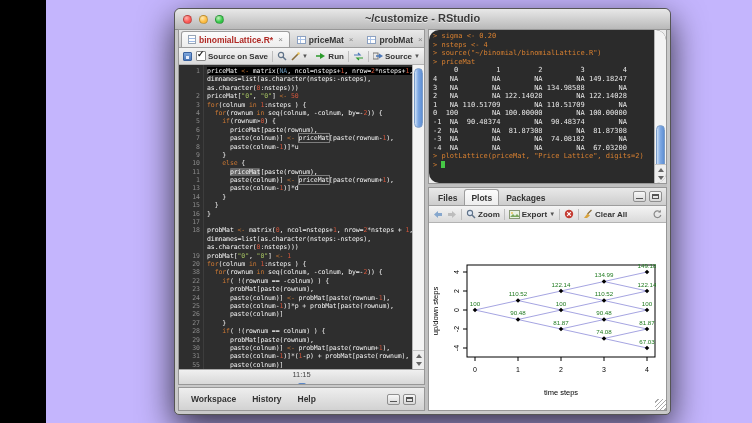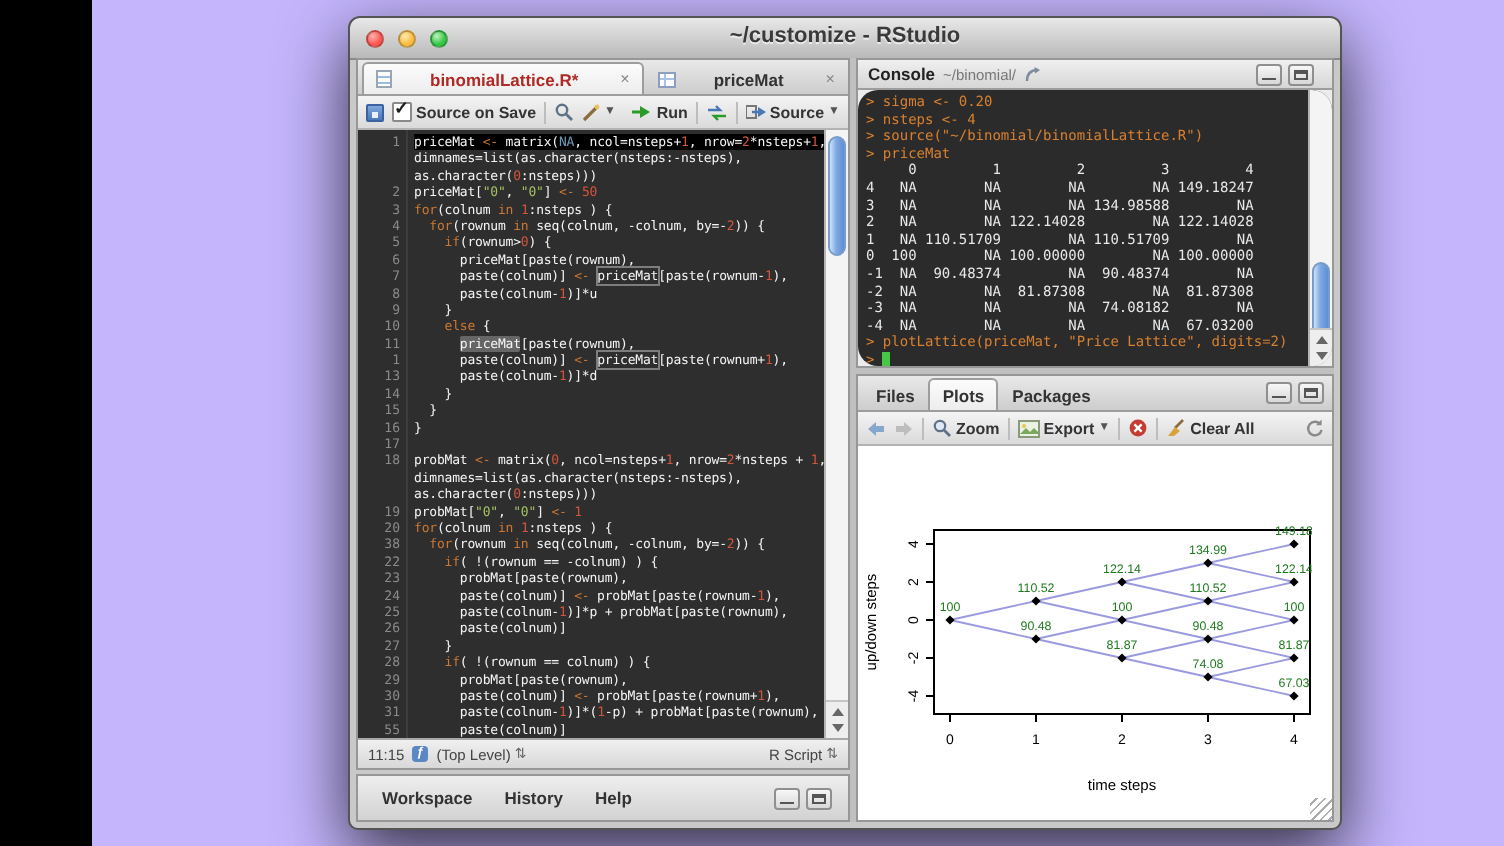--- a/index.html
+++ b/index.html
@@ -20,21 +20,21 @@
          font-weight:bold;color:#3a3a3a;text-shadow:0 1px 0 rgba(255,255,255,.6);}
   
   .content{position:absolute;left:3px;right:3px;top:20px;bottom:3px;display:flex;background:#c9c9c9;}
   .left-col{width:247px;display:flex;flex-direction:column;}
   .vsplit{width:3px;background:#c0c0c0;cursor:col-resize;}
   .right-col{flex:1;display:flex;flex-direction:column;}
   .pane{background:#ececec;border:1px solid #979797;box-sizing:border-box;overflow:hidden;}
   
   .tabbar{height:17px;display:flex;align-items:flex-end;background:linear-gradient(#e9e9e9,#cdcdcd);
           border-bottom:1px solid #9d9d9d;padding-left:2px;}
-  .tab{display:flex;align-items:center;gap:19px;height:15px;padding:0 6px;font-size:8.5px;
+  .tab{display:flex;align-items:center;gap:3px;height:15px;padding:0 6px;font-size:8.5px;
        font-weight:bold;color:#333;border:1px solid transparent;border-bottom:none;border-radius:3px 3px 0 0;}
   .tab.active{background:linear-gradient(#fcfcfc,#ededed);border-color:#9d9d9d;}
   .tab .x{color:#888;font-size:8px;font-weight:normal;margin-left:2px;}
   .tab-red{color:#b02a25;}
   .pane-btns{margin-left:auto;display:flex;gap:3px;align-items:center;padding:0 4px 3px 0;}
   .pbtn{width:11px;height:9px;border:1px solid #8f8f8f;border-radius:2px;
         background:linear-gradient(#f7f7f7,#d8d8d8);position:relative;}
   .pbtn.min::after{content:"";position:absolute;left:2px;right:2px;bottom:2px;height:1px;background:#555;}
   .pbtn.max::after{content:"";position:absolute;left:2px;right:2px;top:2px;bottom:2px;border:1px solid #555;border-top-width:2px;}
   .toolbar{height:16px;display:flex;align-items:center;gap:4px;padding:0 4px;font-size:8px;
@@ -75,21 +75,21 @@
   .mk-outline{outline:1px solid #7d7d7d;outline-offset:0;}
   
   .vscroll{width:11px;background:#f4f4f4;border-left:1px solid #b5b5b5;position:relative;}
   .thumb{position:absolute;left:1px;right:1px;border-radius:5px;border:1px solid #7a9cc9;
          background:linear-gradient(90deg,#cfe2f8,#7fa9e4 45%,#5e8fd3);}
   .sc-arrows{position:absolute;bottom:0;left:0;right:0;height:18px;background:#eee;border-top:1px solid #c5c5c5;}
   .sc-arrows .up,.sc-arrows .dn{position:absolute;left:50%;margin-left:-3px;width:0;height:0;}
   .sc-arrows .up{top:3px;border-left:3px solid transparent;border-right:3px solid transparent;border-bottom:4px solid #666;}
   .sc-arrows .dn{bottom:3px;border-left:3px solid transparent;border-right:3px solid transparent;border-top:4px solid #666;}
   .statusbar{height:14px;display:flex;align-items:center;gap:4px;padding:0 5px;font-size:7.5px;
-             color:#444;background:linear-gradient(#f0f0f0,#d8d8d8);border-top:1px solid #a8a8a8;}
+             color:#444;background:linear-gradient(#f0f0f0,#d8d8d8);border-top:1px solid #a8a8a8;flex-direction:column;}
   
   .wh-pane{margin-top:2px;height:22px;display:flex;align-items:center;
            background:linear-gradient(#eee,#d2d2d2);border:1px solid #979797;padding:0 4px;}
   .wh-tab{font-size:8.5px;font-weight:bold;color:#333;padding:0 8px;text-align:right;}
   
   .console-pane{height:155px;display:flex;flex-direction:column;}
   .chead{height:14px;display:flex;align-items:center;gap:4px;padding:0 5px;
          background:linear-gradient(#f0f0f0,#d6d6d6);border-bottom:1px solid #9d9d9d;}
   .chead .t{font-size:8.5px;font-weight:bold;color:#222;}
   .chead .p{font-size:7.5px;color:#777;}
@@ -265,32 +265,20 @@
         <span class="pbtn min"></span>
         <span class="pbtn max"></span>
       </span>
     </div>
    </div>
 
    <div class="vsplit"></div>
 
    <div class="right-col">
     <div class="pane console-pane">
-      <div class="chead">
-        <span class="t">Console</span>
-        <span class="p">~/binomial/</span>
-        <svg width="9" height="9">
-                <path d="M1.5 7.5C1.5 4 3.5 2 7 2" fill="none" stroke="#7d8c9c" stroke-width="1.2"></path>
-                <path d="M5.2 0.5L8 2L5.6 3.8z" fill="#7d8c9c"></path>
-              </svg>
-        <span class="pane-btns" style="padding-bottom:0;">
-          <span class="pbtn min"></span>
-          <span class="pbtn max"></span>
-        </span>
-      </div>
       <div class="cbody">
         <pre id="console"><div class="ln in">&gt; sigma &lt;- 0.20</div><div class="ln in">&gt; nsteps &lt;- 4</div><div class="ln in">&gt; source("~/binomial/binomialLattice.R")</div><div class="ln in">&gt; priceMat</div><div class="ln out">     0         1         2         3         4</div><div class="ln out">4   NA        NA        NA        NA 149.18247</div><div class="ln out">3   NA        NA        NA 134.98588        NA</div><div class="ln out">2   NA        NA 122.14028        NA 122.14028</div><div class="ln out">1   NA 110.51709        NA 110.51709        NA</div><div class="ln out">0  100        NA 100.00000        NA 100.00000</div><div class="ln out">-1  NA  90.48374        NA  90.48374        NA</div><div class="ln out">-2  NA        NA  81.87308        NA  81.87308</div><div class="ln out">-3  NA        NA        NA  74.08182        NA</div><div class="ln out">-4  NA        NA        NA        NA  67.03200</div><div class="ln in">&gt; plotLattice(priceMat, "Price Lattice", digits=2)</div><div class="ln in">&gt; <span class="cursor"></span></div></pre>
         <div class="vscroll">
           <div class="thumb" style="top:62%;height:32%;"></div>
           <div class="sc-arrows">
                   <span class="up"></span>
                   <span class="dn"></span>
                 </div>
         </div>
       </div>

